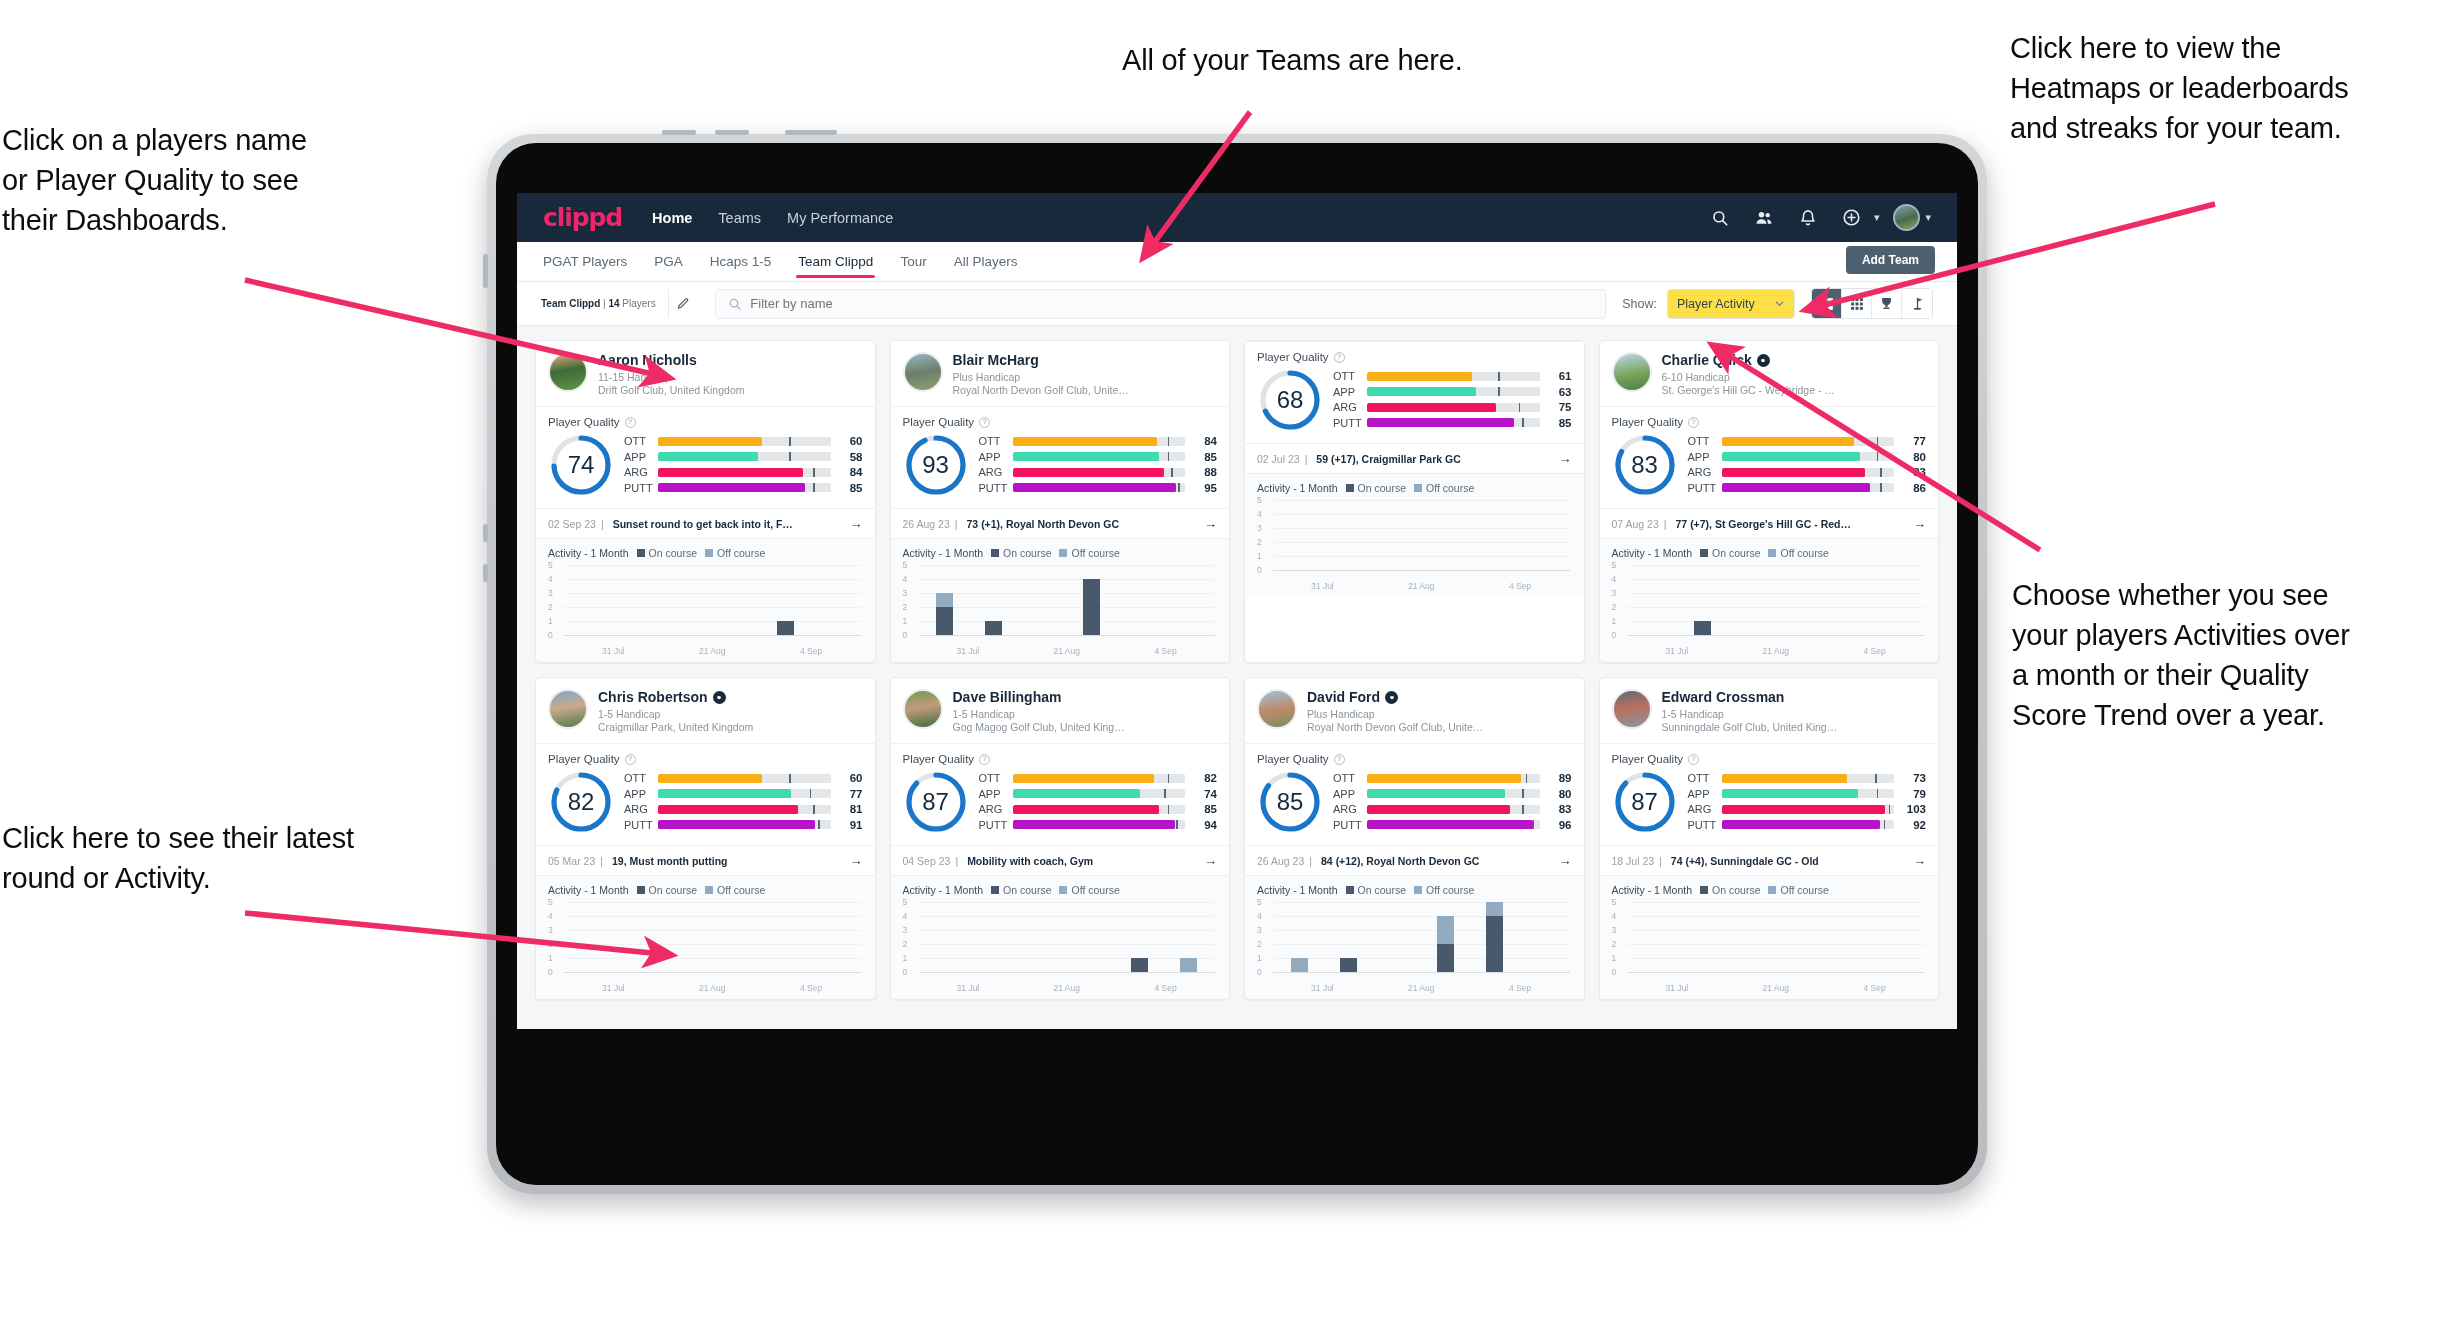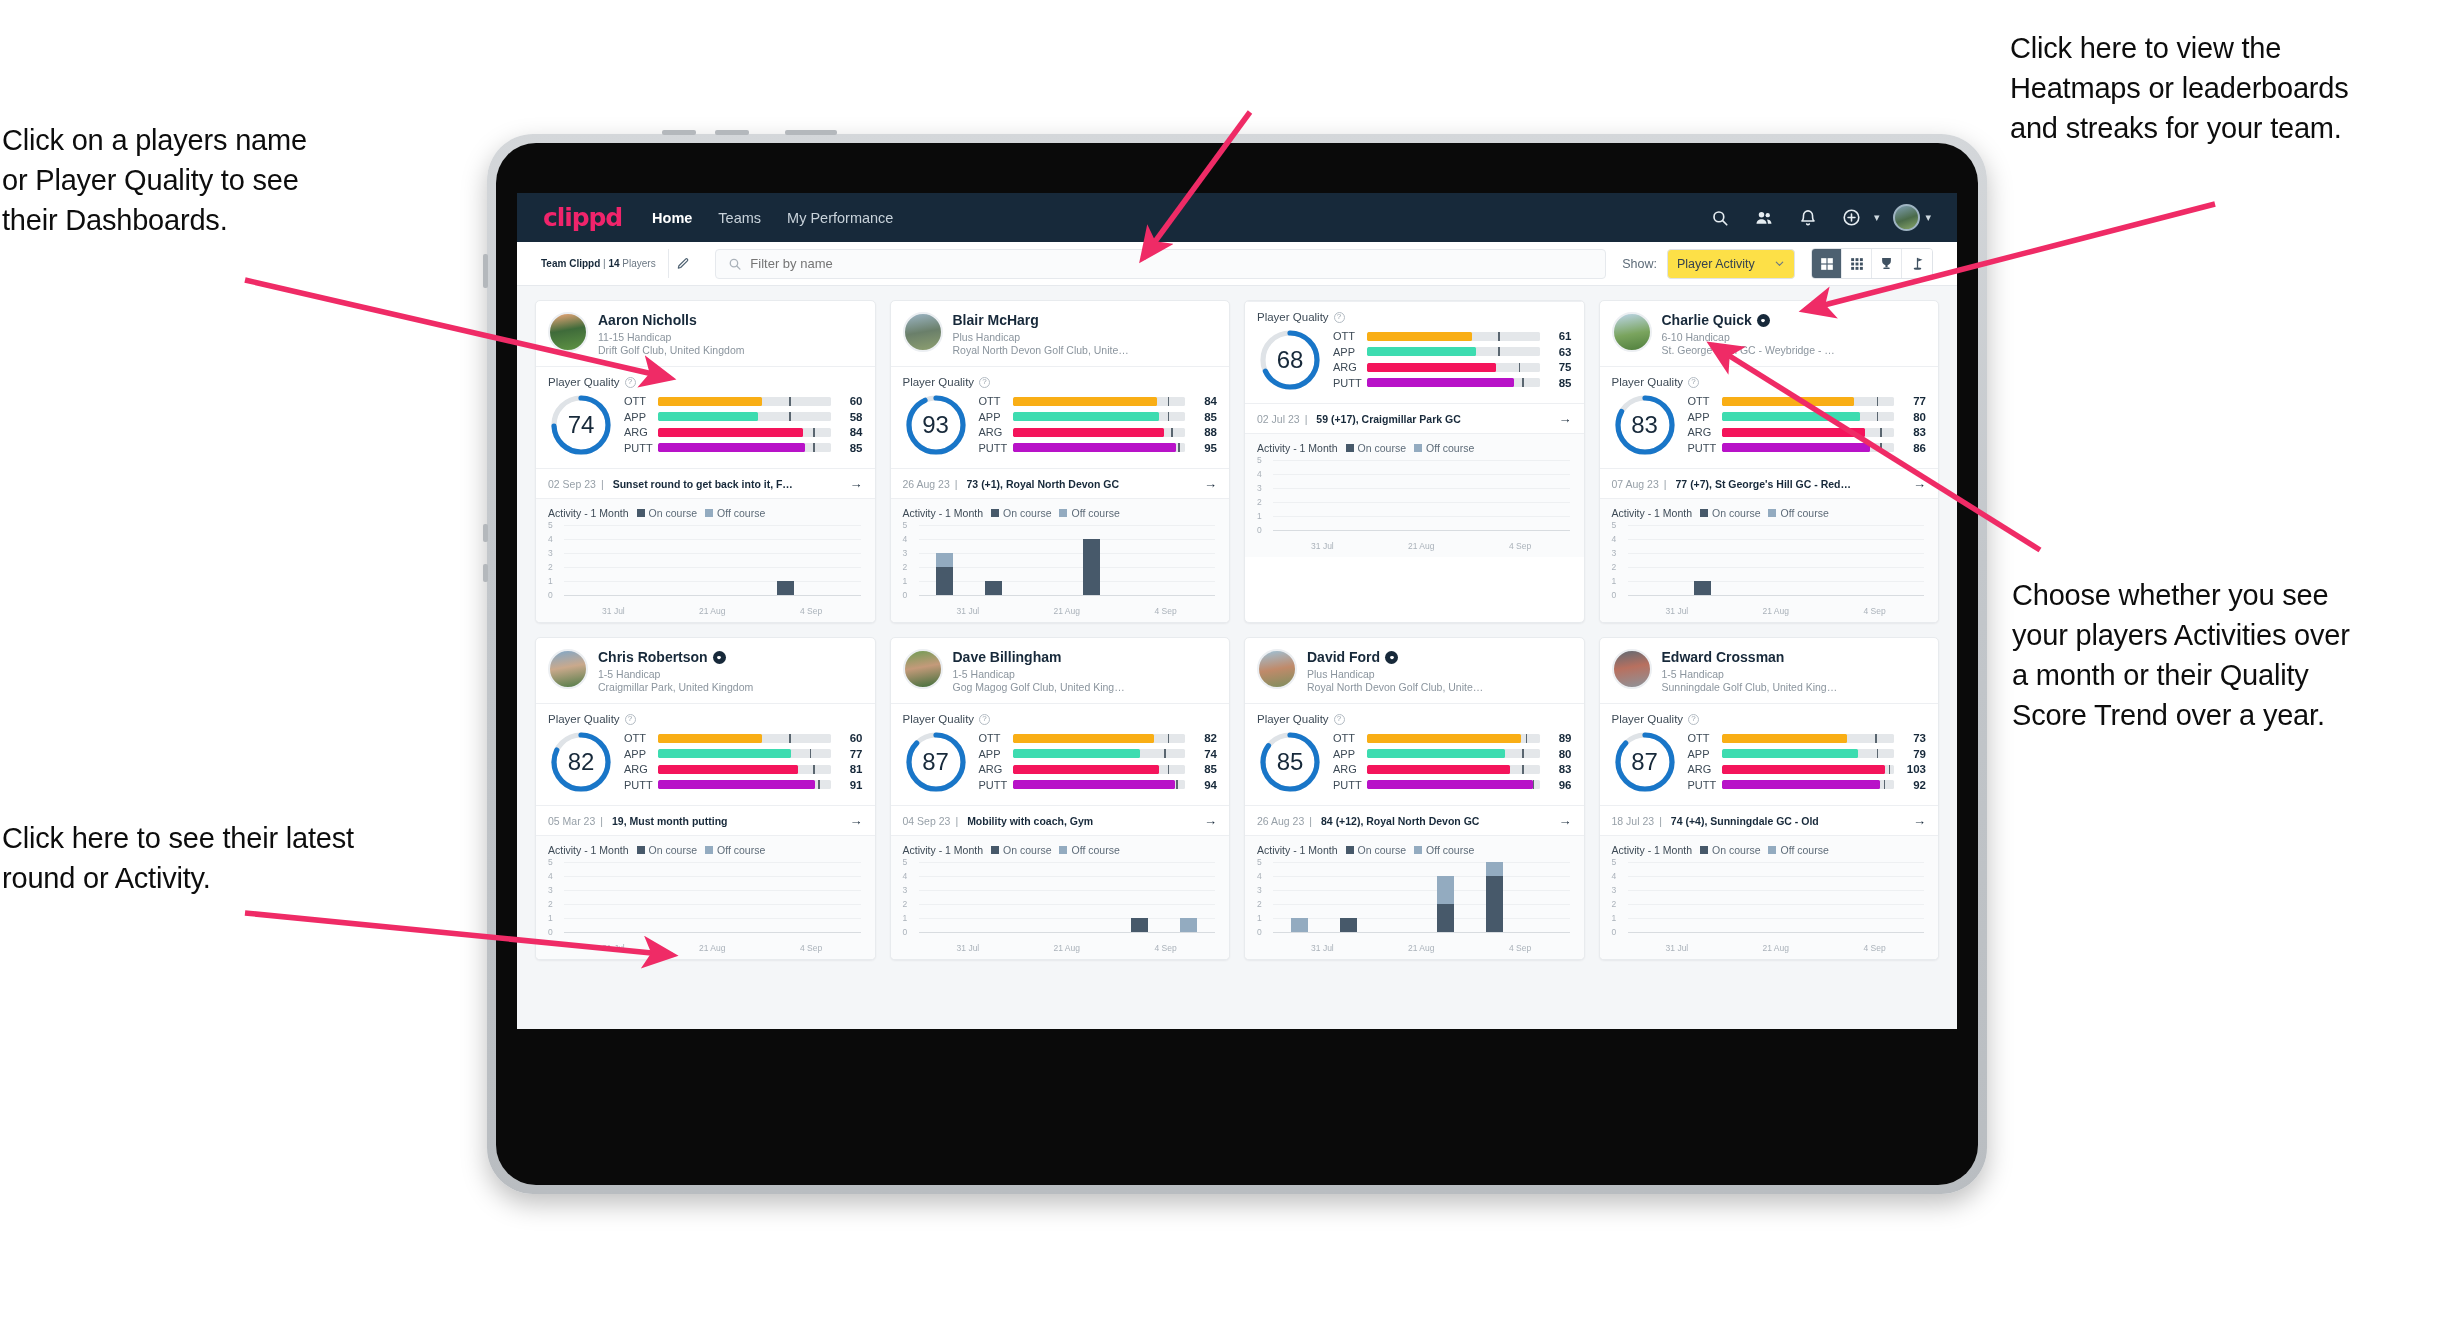--- a/index.html
+++ b/index.html
@@ -266,20 +266,21 @@
 </style>
 </head>
 <body>
 
 <div id="root">
 
   <div class="anno" style="left:2px; top:120px; width:330px;">Click on a players name
 or Player Quality to see
 their Dashboards.</div>
 
+  <div class="anno" style="left:1122px; top:40px; width:470px;">All of your Teams are here.</div>
 
   <div class="anno" style="left:2010px; top:28px; width:450px;">Click here to view the
 Heatmaps or leaderboards
 and streaks for your team.</div>
 
   <div class="anno" style="left:2012px; top:575px; width:450px;">Choose whether you see
 your players Activities over
 a month or their Quality
 Score Trend over a year.</div>
 
@@ -332,20 +333,29 @@
           <circle cx="12" cy="12" r="9.2"></circle>
             <line x1="12" y1="7.6" x2="12" y2="16.4"></line>
             <line x1="7.6" y1="12" x2="16.4" y2="12"></line>
         </svg>
       </div>
       <span class="caret">▾</span>
       <div class="avatar-hdr"></div>
       <span class="caret">▾</span>
     </div>
 
+    <div class="tabsrow">
+      <div class="tabitem">PGAT Players</div>
+      <div class="tabitem">PGA</div>
+      <div class="tabitem">Hcaps 1-5</div>
+      <div class="tabitem active">Team Clippd</div>
+      <div class="tabitem">Tour</div>
+      <div class="tabitem">All Players</div>
+      <div class="addteam">Add Team</div>
+    </div>
 
     <div class="toolbar">
       <div class="teamlabel">
         <b>Team Clippd</b>
         <span>|</span>
         <b>14</b>
         <span>Players</span>
       </div>
       <div class="edit-btn">
         <svg width="14" height="14" viewBox="0 0 24 24" fill="none" stroke="currentColor" stroke-width="2" stroke-linecap="round" stroke-linejoin="round">

